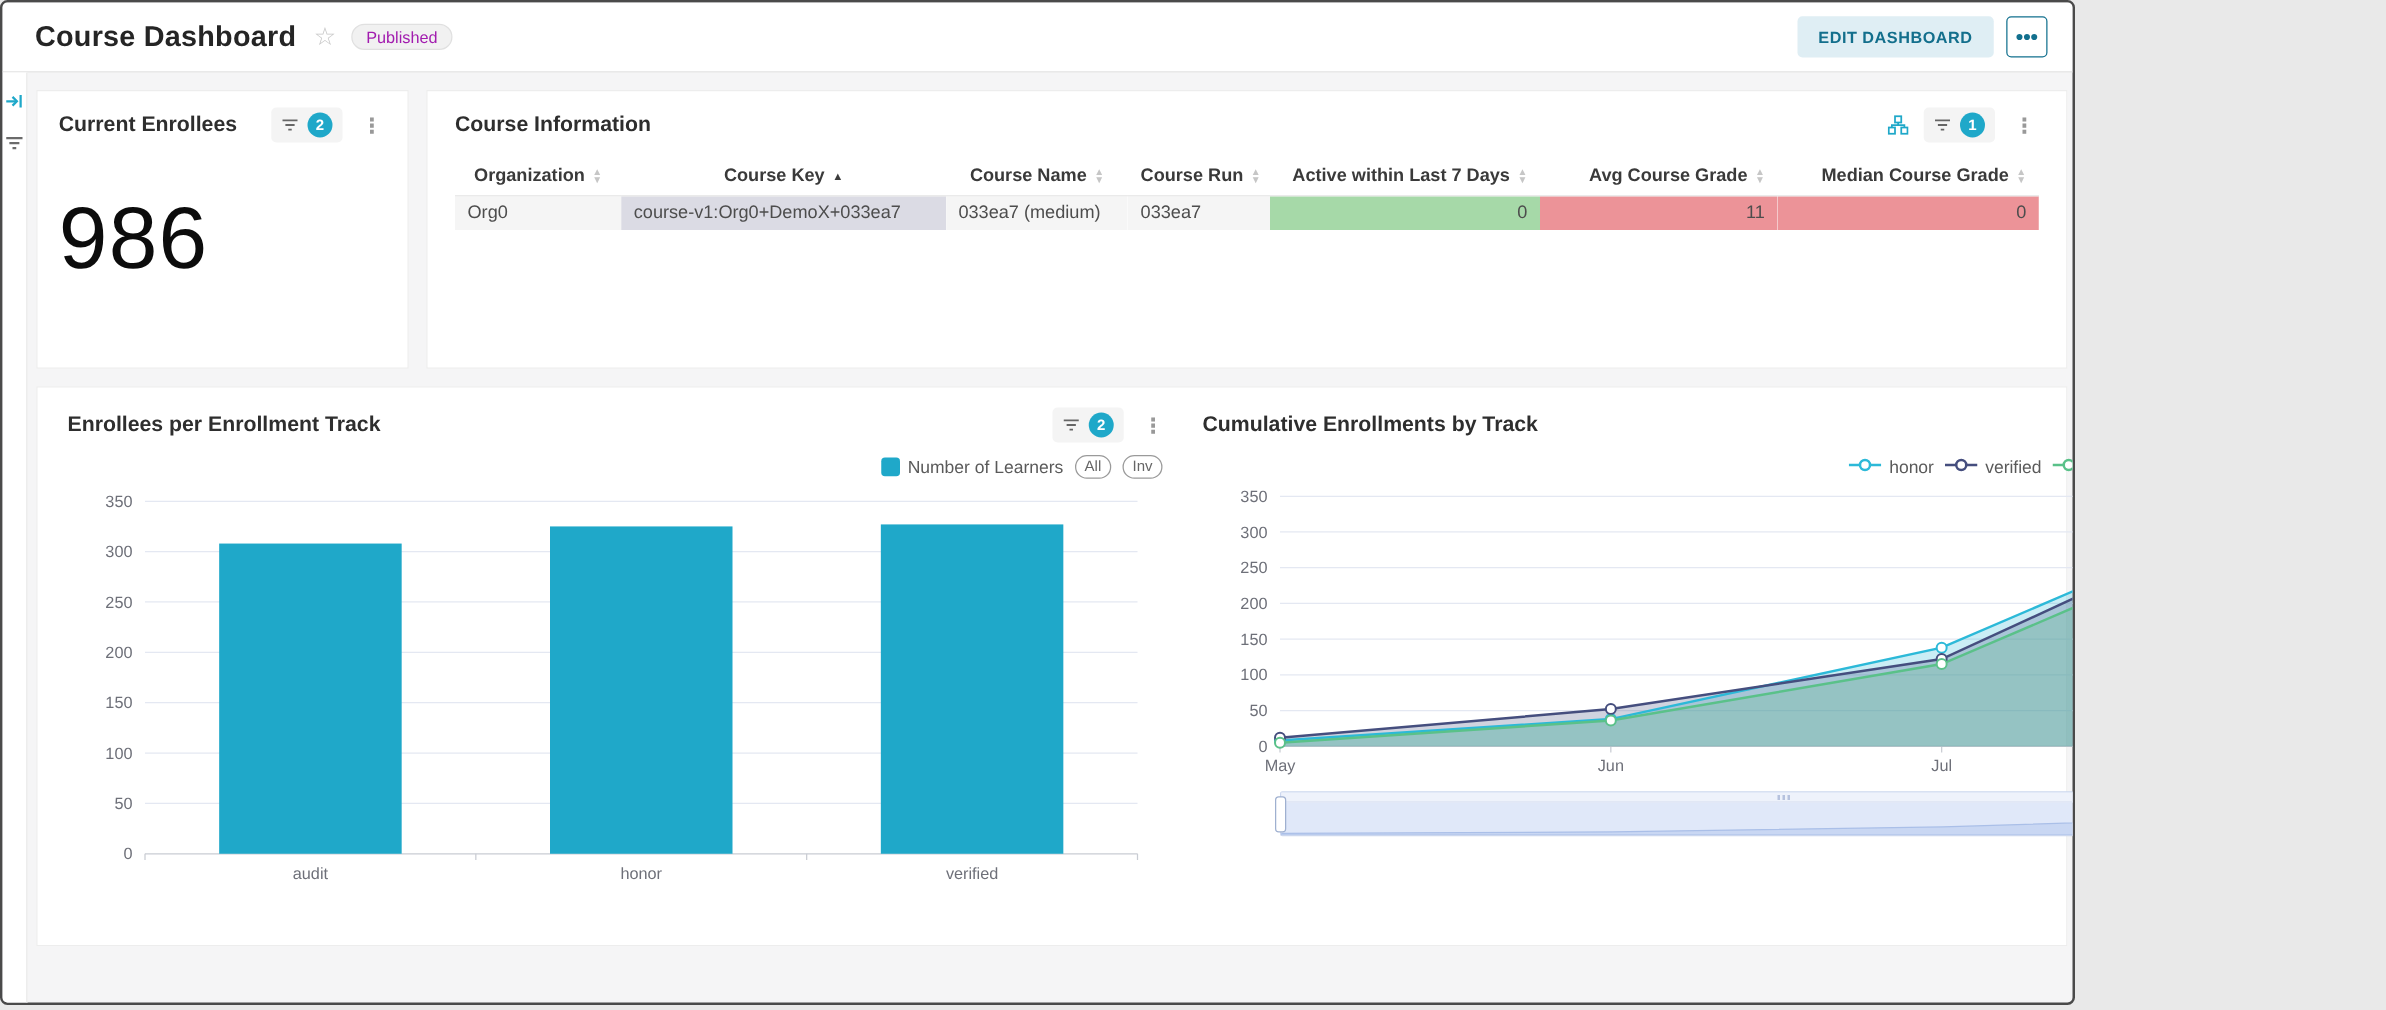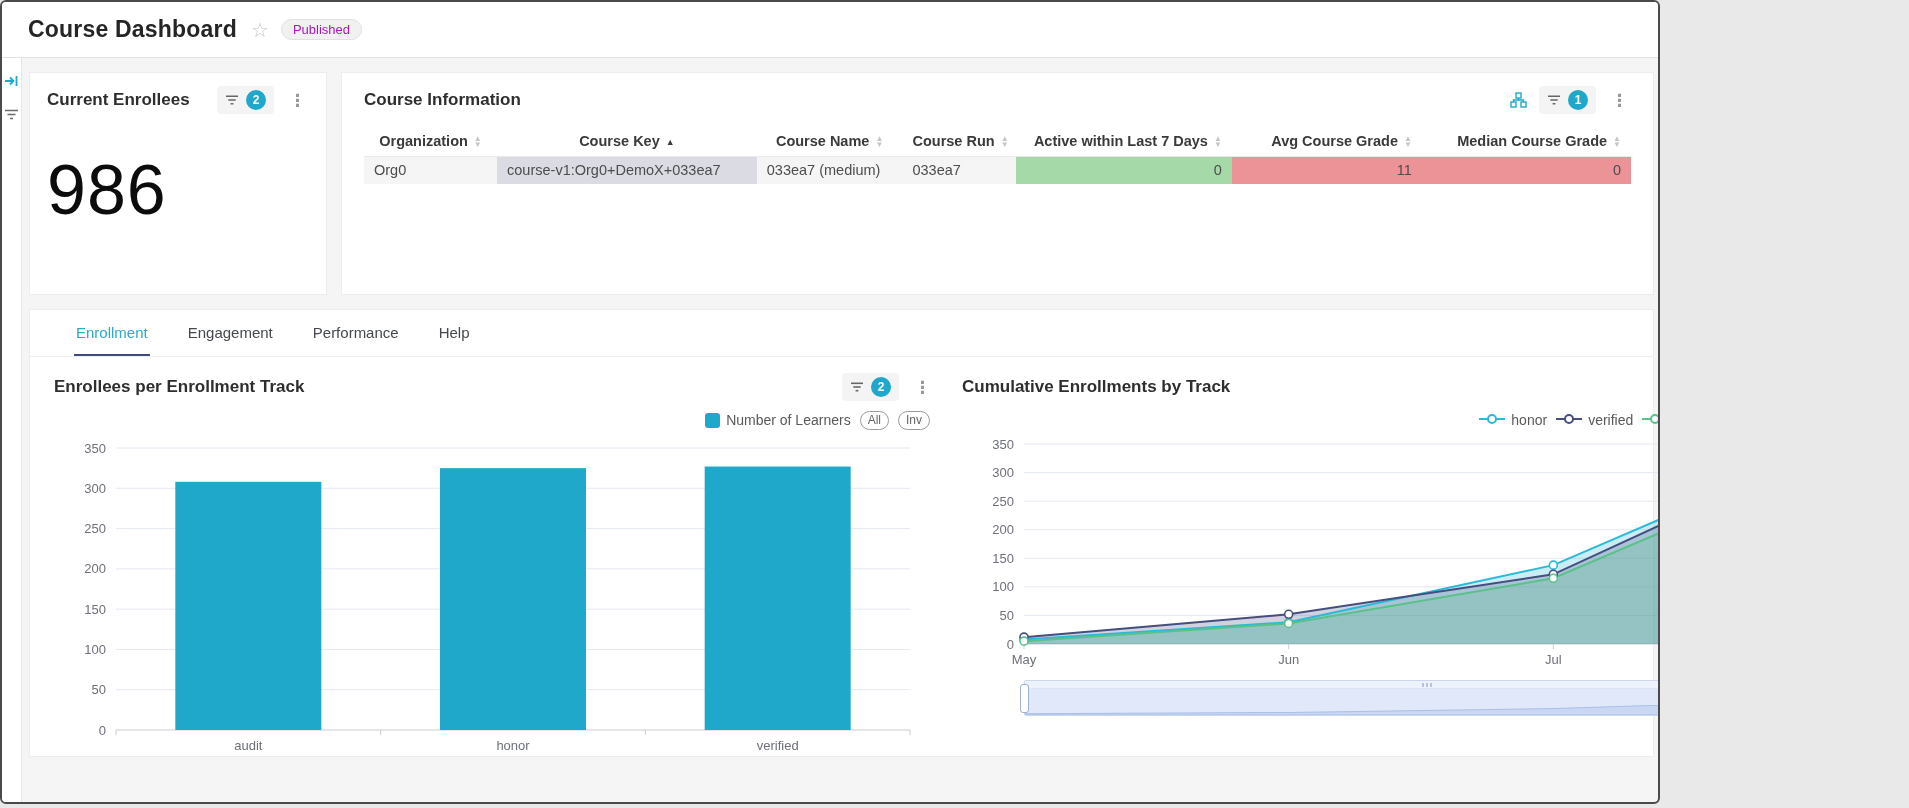--- a/index.html
+++ b/index.html
@@ -74,20 +74,26 @@
 </style>
 </head>
 <body>
 
 <div class="page">
 
   <div class="topbar">
     <span class="page-title">Course Dashboard</span>
     <span class="fav-star">☆</span>
     <span class="status-pill">Published</span>
+    <div class="topbar-right">
+      <button class="edit-btn">EDIT DASHBOARD</button>
+      <div class="more-box">
+          <span>•••</span>
+        </div>
+    </div>
   </div>
 
   <div class="content">
 
     <div class="rail">
       <svg width="15" height="14" viewBox="0 0 15 14">
         <line x1="1" y1="7" x2="9" y2="7" stroke="#1fa8c9" stroke-width="1.8"></line>
         <path d="M6 3.5 L9.5 7 L6 10.5" fill="none" stroke="#1fa8c9" stroke-width="1.8"></path>
         <line x1="12.5" y1="2" x2="12.5" y2="12" stroke="#1fa8c9" stroke-width="1.8"></line>
       </svg>
@@ -170,26 +176,20 @@
               <td class="num cell-green">0</td>
               <td class="num cell-red">11</td>
               <td class="num cell-red">0</td>
             </tr>
           </tbody>
         </table>
       </div>
     </div>
 
     <div class="card card-tabs">
-      <div class="tabs-bar">
-        <span class="tab active">Enrollment</span>
-        <span class="tab">Engagement</span>
-        <span class="tab">Performance</span>
-        <span class="tab">Help</span>
-      </div>
 
       <div class="charts-row">
 
         <div class="chart-panel">
           <div class="panel-head">
             <span class="panel-title">Enrollees per Enrollment Track</span>
             <div class="head-controls">
               <div class="filter-chip">
                 <svg width="14" height="12" viewBox="0 0 15 13">
                   <line x1="1" y1="2.5" x2="14" y2="2.5" stroke="#666" stroke-width="1.7"></line>

